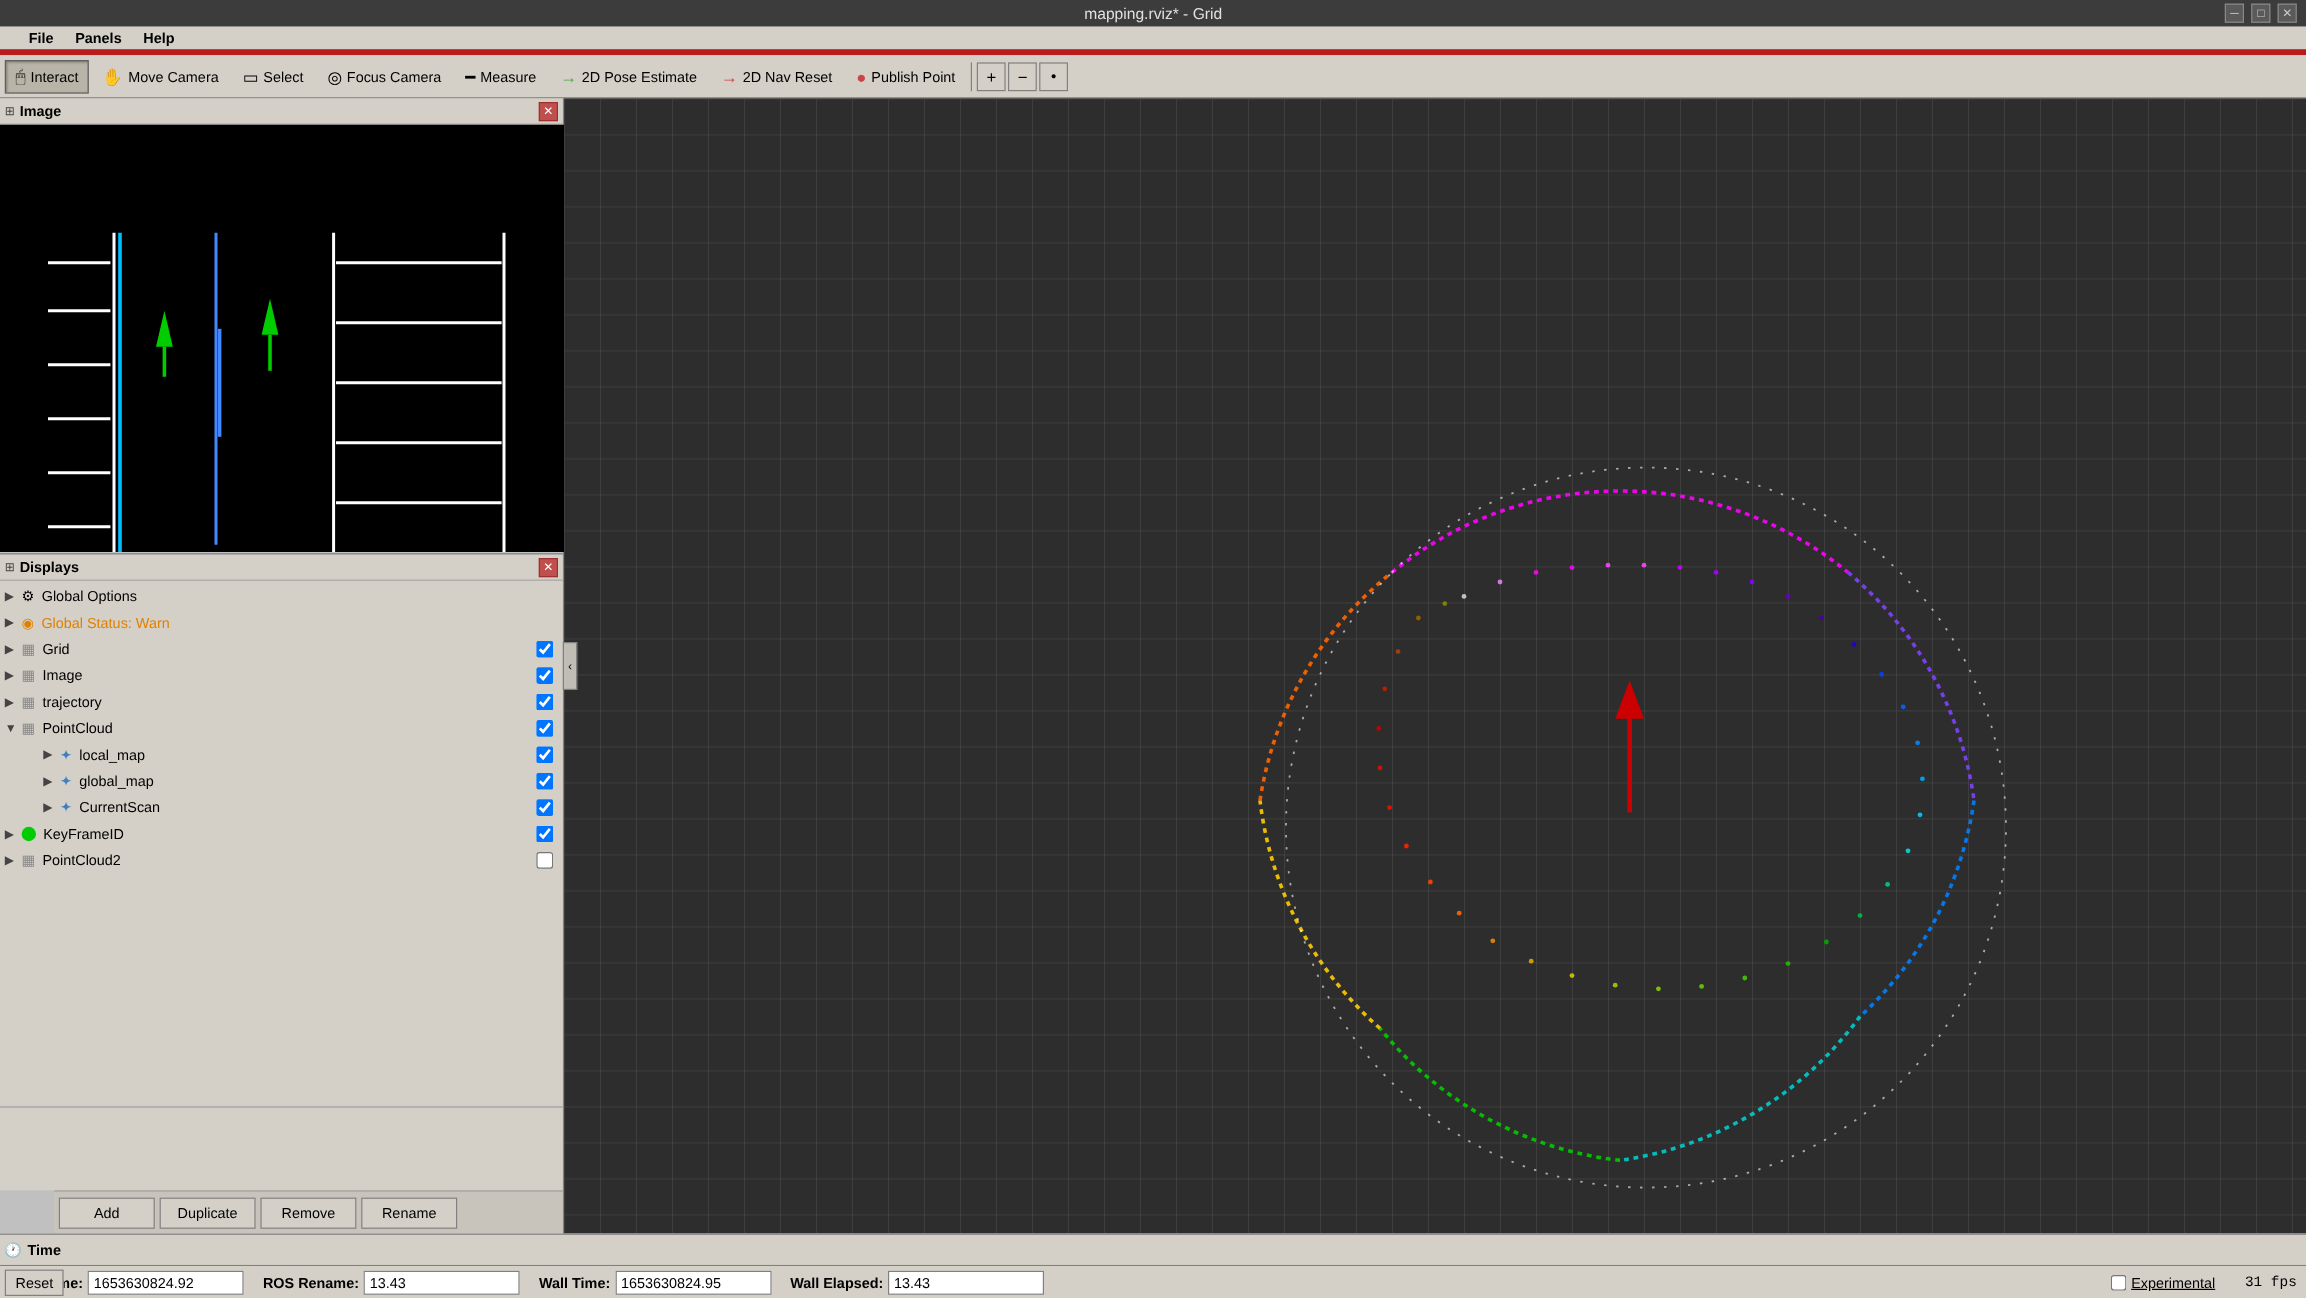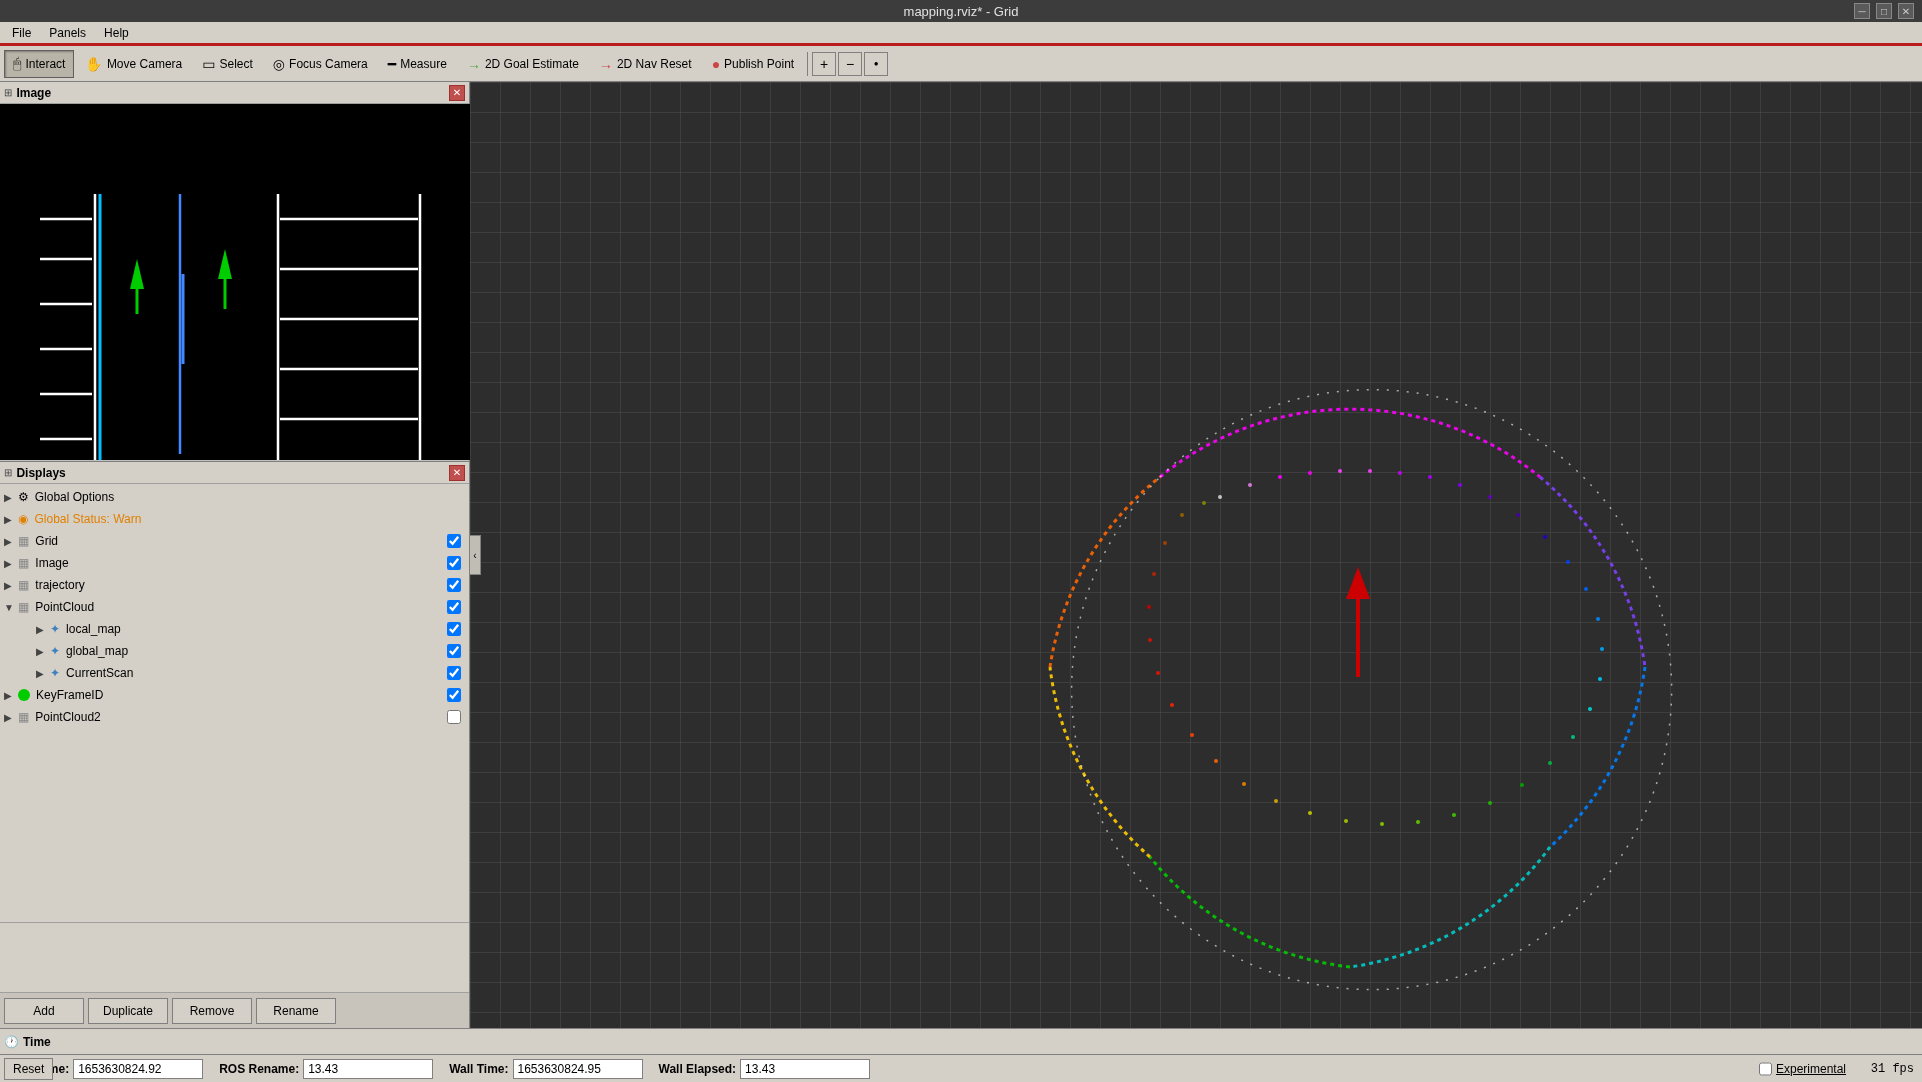--- a/index.html
+++ b/index.html
@@ -8,22 +8,22 @@
     
     #titlebar {
       width: 100%; height: 22px; background: #3c3c3c; display: flex; align-items: center; justify-content: center;
       color: #e0e0e0; font-size: 13px; position: relative;
     }
     #titlebar-controls { position: absolute; right: 8px; display: flex; gap: 6px; }
     .titlebar-btn { width: 16px; height: 16px; background: #5a5a5a; border: 1px solid #888; cursor: pointer; display: flex; align-items: center; justify-content: center; color: #ccc; font-size: 10px; }
 
     
     #menubar {
-      width: 100%; height: 24px; background: #d4d0c8; border-bottom: 3px solid #b91c1c;
-      display: flex; align-items: center; gap: 2px; padding: 0 4px;
+      width: 100%; height: 24px; background: #d4d0c8; border-bottom: 5px solid #b91c1c;
+      display: flex; align-items: center; gap: 2px; padding: 0 16px; font-weight: bold;
     }
     .menu-item { padding: 2px 8px; cursor: pointer; font-size: 12px; color: #000; }
 
     
     #toolbar {
       width: 100%; height: 36px; background: #d4d0c8; border-bottom: 1px solid #808080;
       display: flex; align-items: center; gap: 2px; padding: 0 4px;
     }
     .toolbar-btn {
       height: 28px; padding: 0 8px; background: #d4d0c8; border: 1px solid transparent;
@@ -72,21 +72,21 @@
     .display-item .item-label { flex: 1; font-size: 12px; color: #000; }
     .display-item .item-checkbox { width: 14px; height: 14px; margin-right: 4px; }
     .display-item.indent2 { padding-left: 36px; }
 
     #displays-bottom {
       height: 70px; background: #d4d0c8; border-top: 1px solid #a0a0a0;
     }
 
     #displays-buttons {
       height: 36px; background: #c8c4bc; border-top: 1px solid #a0a0a0;
-      display: flex; align-items: center; padding: 0 4px; gap: 4px;
+      display: flex; align-items: center; padding: 0 4px; gap: 4px; margin-left: 45px;
     }
     .btn {
       height: 26px; min-width: 80px; background: #d4d0c8; border: 1px solid #808080;
       cursor: pointer; font-size: 12px; display: flex; align-items: center; justify-content: center;
     }
 
     
     #collapse-arrow {
       position: absolute; right: -12px; top: 50%; transform: translateY(-50%);
       width: 12px; height: 40px; background: #c0bdb5; border: 1px solid #808080;
@@ -177,21 +177,21 @@
   <button class="toolbar-btn">
     <span class="toolbar-icon">◎</span>
     <span>Focus Camera</span>
   </button>
   <button class="toolbar-btn">
     <span class="toolbar-icon">━</span>
     <span>Measure</span>
   </button>
   <button class="toolbar-btn">
     <span class="toolbar-icon" style="color:#4aaa44;">→</span>
-    <span>2D Goal Estimate</span>
+    <span>2D Pose Estimate</span>
   </button>
   <button class="toolbar-btn">
     <span class="toolbar-icon" style="color:#cc4444;">→</span>
     <span>2D Nav Reset</span>
   </button>
   <button class="toolbar-btn">
     <span class="toolbar-icon" style="color:#cc4444;">●</span>
     <span>Publish Point</span>
   </button>
   <div class="toolbar-separator"></div>

